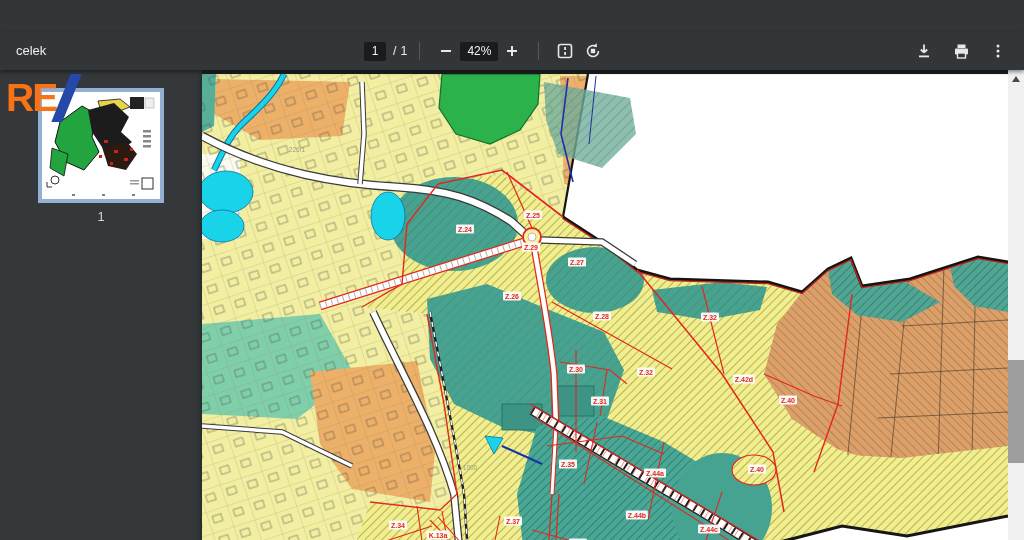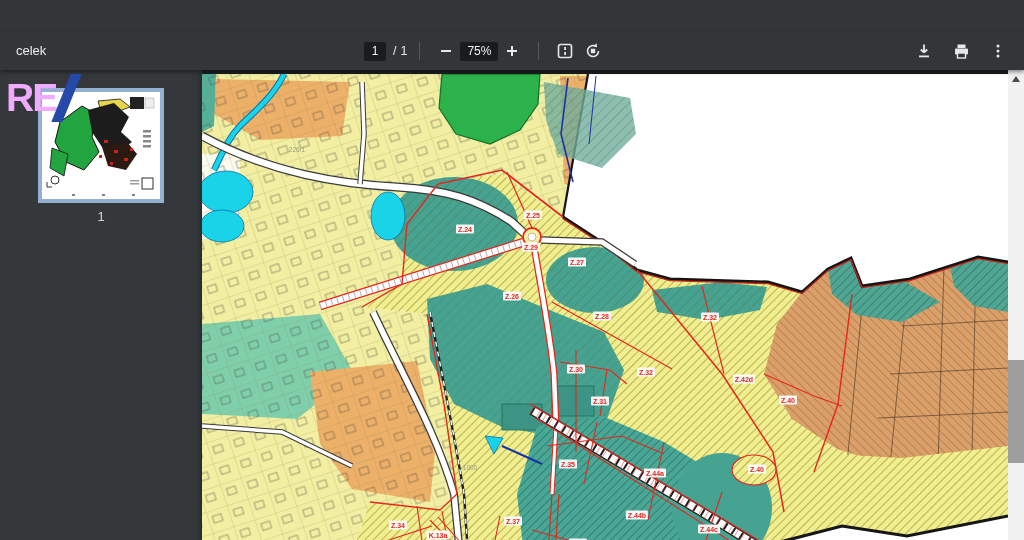--- a/index.html
+++ b/index.html
@@ -53,21 +53,21 @@
   .vthumb{position:absolute;left:0;top:290px;width:16px;height:103px;background:#9e9e9e;}
   .varrow{position:absolute;left:0;width:16px;height:14px;display:flex;align-items:center;justify-content:center;}
   .varrow.up{top:2px;} .varrow.down{bottom:2px;}
   .tri-u{width:0;height:0;border-style:solid;border-width:0 4px 6px 4px;border-color:transparent transparent #4a4a4a transparent;}
   .tri-d{width:0;height:0;border-style:solid;border-width:6px 4px 0 4px;border-color:#4a4a4a transparent transparent transparent;}
   .corner{position:absolute;right:0;top:485px;width:16px;height:14px;background:#ececec;}
 
   
   .logo{position:absolute;left:6px;top:42px;z-index:20;display:flex;align-items:center;
     font-weight:bold;font-size:39px;letter-spacing:-2px;cursor:pointer;}
-  .logo .re,.logo .max{color:#f0abfc;font-family:"Liberation Sans",sans-serif;}
+  .logo .re,.logo .max{color:#f97316;font-family:"Liberation Sans",sans-serif;}
   .logo .slash{width:11px;height:48px;background:#2449a8;transform:skewX(-22deg);
     margin:0 3px 0 5px;}
 </style>
 </head>
 <body>
 
 <div class="viewer">
 
   <div class="toolbar">
     <span class="tb-title">celek</span>
@@ -77,21 +77,21 @@
       <span class="page-total">
         <span>/</span>
         <span>1</span>
       </span>
       <div class="tb-sep"></div>
       <button class="tb-btn">
         <svg width="16" height="16" viewBox="0 0 16 16">
             <rect x="3" y="7" width="10" height="2" fill="#e8e8e8"></rect>
           </svg>
       </button>
-      <div class="tb-box zoom-box">75%</div>
+      <div class="tb-box zoom-box">42%</div>
       <button class="tb-btn">
         <svg width="16" height="16" viewBox="0 0 16 16">
             <rect x="3" y="7" width="10" height="2" fill="#e8e8e8"></rect>
             <rect x="7" y="3" width="2" height="10" fill="#e8e8e8"></rect>
           </svg>
       </button>
       <div class="tb-sep"></div>
       <button class="tb-btn">
         <svg width="18" height="18" viewBox="0 0 18 18">
           <rect x="2.5" y="2.5" width="13" height="13" rx="2" fill="none" stroke="#e8e8e8" stroke-width="1.6"></rect>

